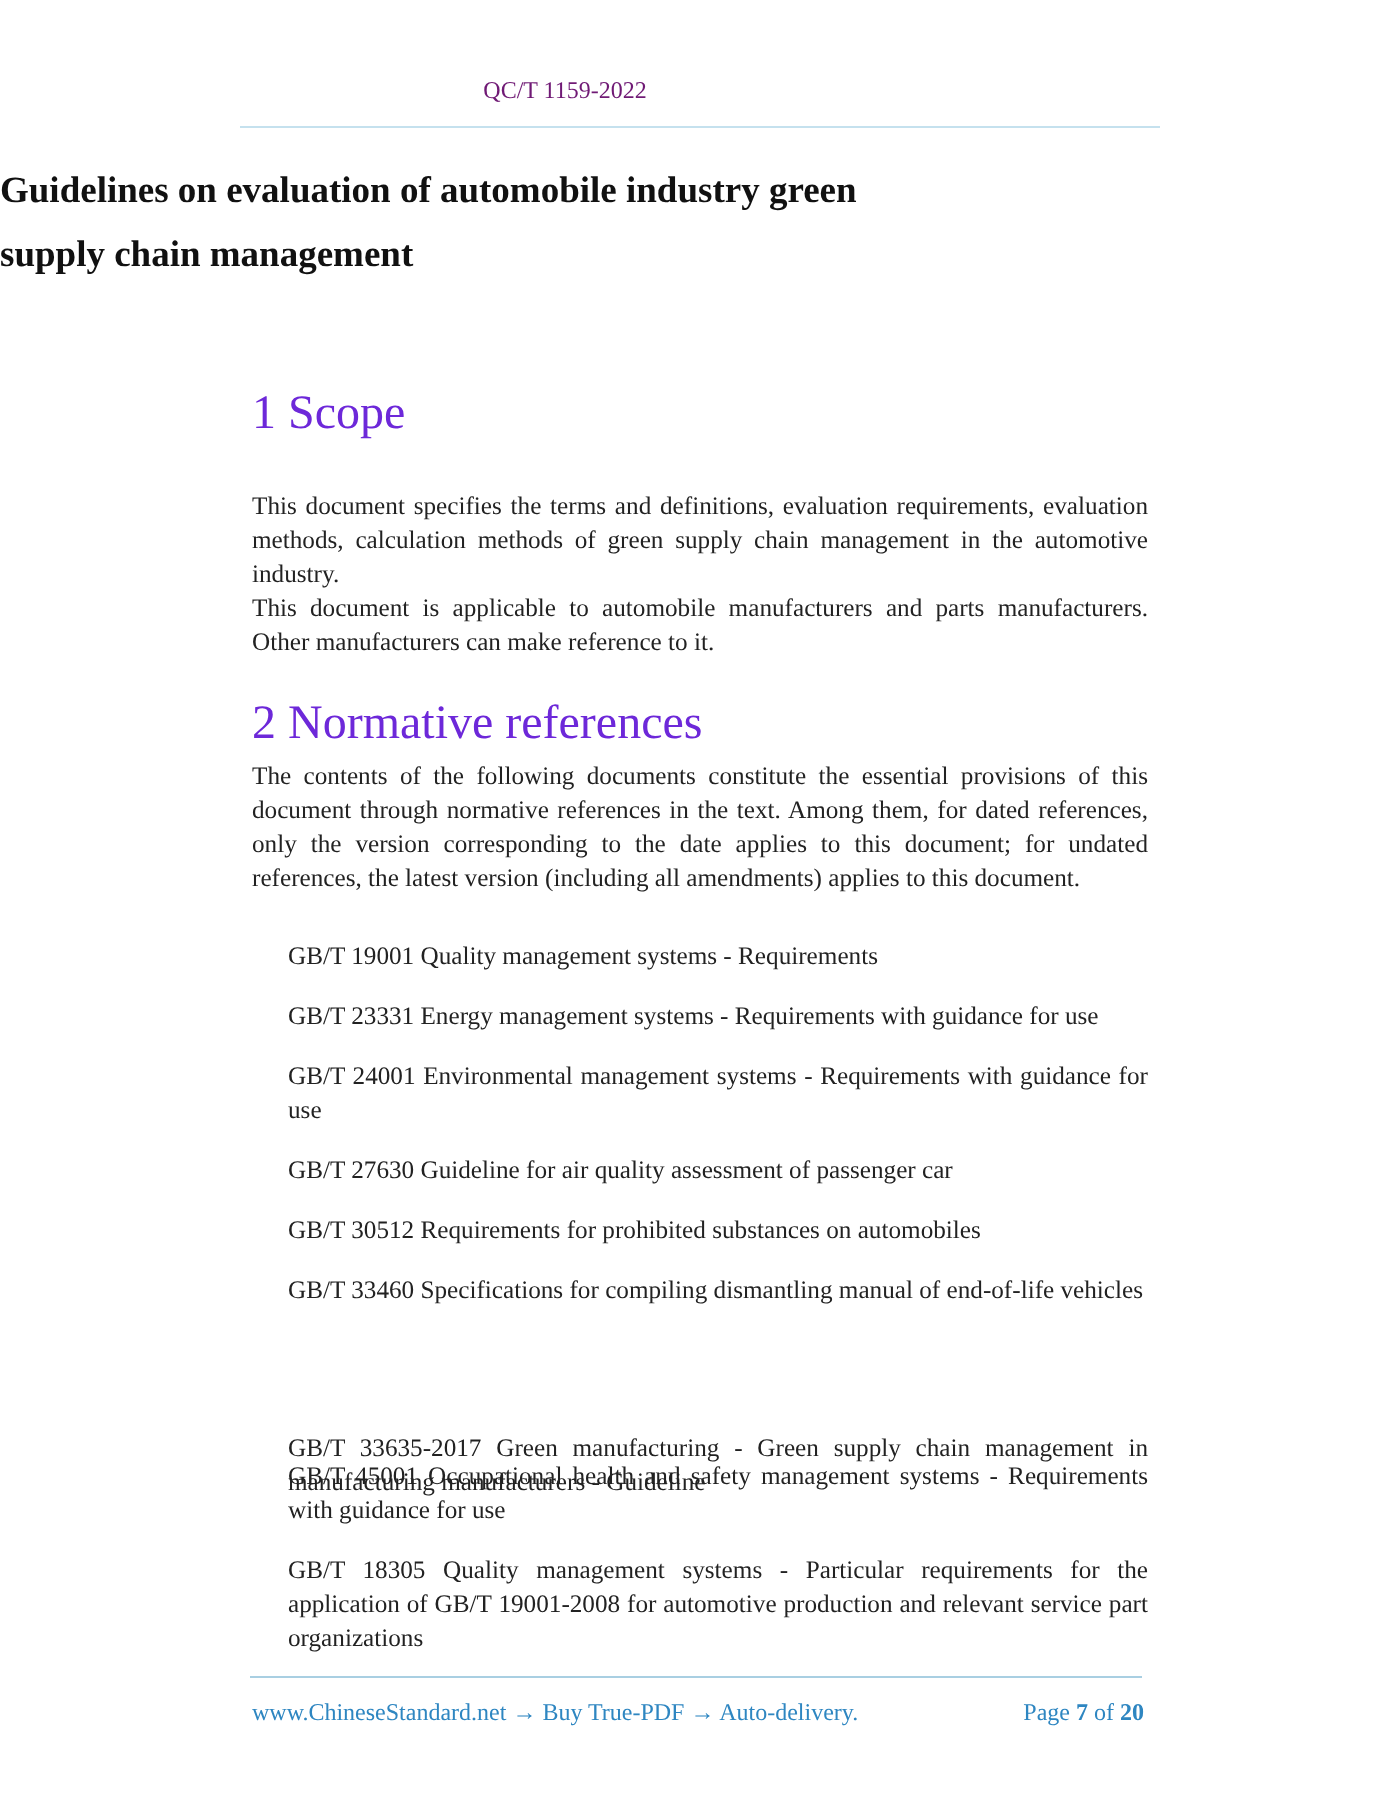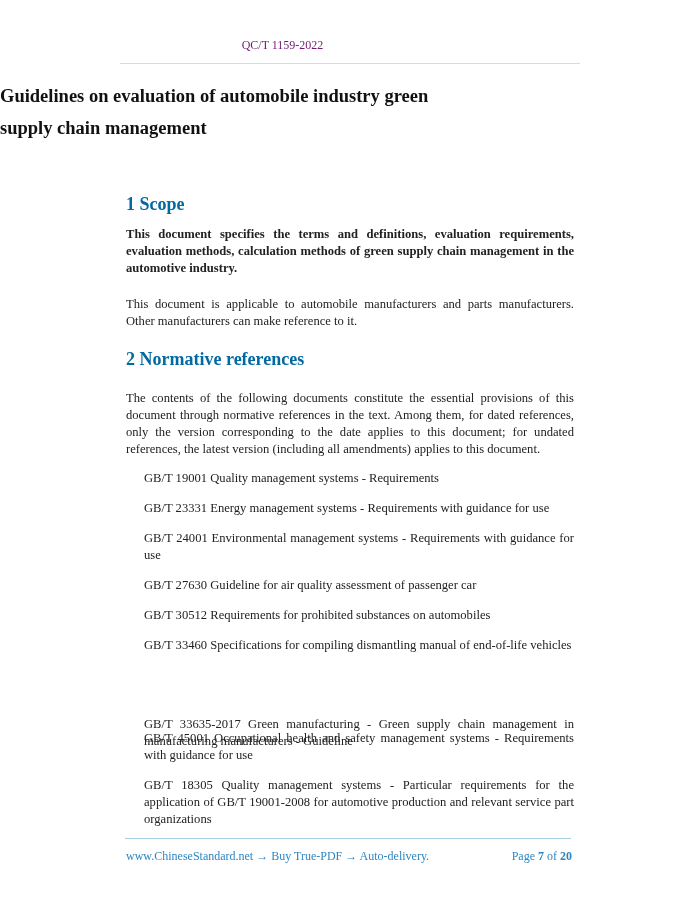--- a/index.html
+++ b/index.html
@@ -5,46 +5,46 @@
     html, body { margin: 0; padding: 0; background: #ffffff; }
     body { width: 700px; height: 906px; position: relative; overflow: hidden;
       font-family: "Liberation Serif", serif; color: #111; }
     .hdr { position: absolute; top: 38px; left: 0; width: 565px; text-align: center;
       font-size: 12px; color: #701a75; }
     .hdr-line { position: absolute; top: 63px; left: 120px; width: 460px; height: 1px; background: #c5e1ee; }
     .title { position: absolute; left: 0; width: 700px; text-align: left; font-weight: bold;
       font-size: 18.5px; color: #111; }
     .t1 { top: 86px; }
     .t2 { top: 118px; }
-    .h2 { position: absolute; left: 126px; font-weight: bold; font-size: 18px; color: #0369a1; }
+    .h2 { position: absolute; left: 126px; font-weight: normal; font-size: 24px; color: #6d28d9; }
     .para { position: absolute; left: 126px; width: 448px; font-size: 12.6px; line-height: 17px;
       text-align: justify; color: #222; }
     .ref { position: absolute; left: 144px; width: 430px; font-size: 12.6px; line-height: 17px;
       text-align: justify; color: #222; }
     .ftr-line { position: absolute; top: 838px; left: 125px; width: 446px; height: 1px; background: #a9cfe2; }
     .ftr { position: absolute; top: 849px; left: 126px; width: 446px; font-size: 12px; color: #2e86c1; }
     .ftr a { color: #2e86c1; }
     .ftr .right { position: absolute; right: 0; top: 0; }
     .ftr b { font-weight: bold; }
   </style>
 </head>
 <body>
 
 <div class="hdr">QC/T 1159-2022</div>
 <div class="hdr-line"></div>
 
 <div class="title t1">Guidelines on evaluation of automobile industry green</div>
 <div class="title t2">supply chain management</div>
 
 <div class="h2" style="top:194px;">1 Scope</div>
-<div class="para" style="top:226px;font-weight:bold;">This document specifies the terms and definitions, evaluation requirements, evaluation methods, calculation methods of green supply chain management in the automotive industry.</div>
+<div class="para" style="top:245px;">This document specifies the terms and definitions, evaluation requirements, evaluation methods, calculation methods of green supply chain management in the automotive industry.</div>
 <div class="para" style="top:296px;">This document is applicable to automobile manufacturers and parts manufacturers. Other manufacturers can make reference to it.</div>
 
 <div class="h2" style="top:349px;">2 Normative references</div>
-<div class="para" style="top:390px;">The contents of the following documents constitute the essential provisions of this document through normative references in the text. Among them, for dated references, only the version corresponding to the date applies to this document; for undated references, the latest version (including all amendments) applies to this document.</div>
+<div class="para" style="top:380px;">The contents of the following documents constitute the essential provisions of this document through normative references in the text. Among them, for dated references, only the version corresponding to the date applies to this document; for undated references, the latest version (including all amendments) applies to this document.</div>
 
 <div class="ref" style="top:470px;">GB/T 19001 Quality management systems - Requirements</div>
 <div class="ref" style="top:500px;">GB/T 23331 Energy management systems - Requirements with guidance for use</div>
 <div class="ref" style="top:530px;">GB/T 24001 Environmental management systems - Requirements with guidance for use</div>
 <div class="ref" style="top:577px;">GB/T 27630 Guideline for air quality assessment of passenger car</div>
 <div class="ref" style="top:607px;">GB/T 30512 Requirements for prohibited substances on automobiles</div>
 <div class="ref" style="top:637px;">GB/T 33460 Specifications for compiling dismantling manual of end-of-life vehicles</div>
 <div class="ref" style="top:684px;margin-top:32px;">GB/T 33635-2017 Green manufacturing - Green supply chain management in manufacturing manufacturers - Guideline</div>
 <div class="ref" style="top:730px;">GB/T 45001 Occupational health and safety management systems - Requirements with guidance for use</div>
 <div class="ref" style="top:777px;">GB/T 18305 Quality management systems - Particular requirements for the application of GB/T 19001-2008 for automotive production and relevant service part organizations</div>

